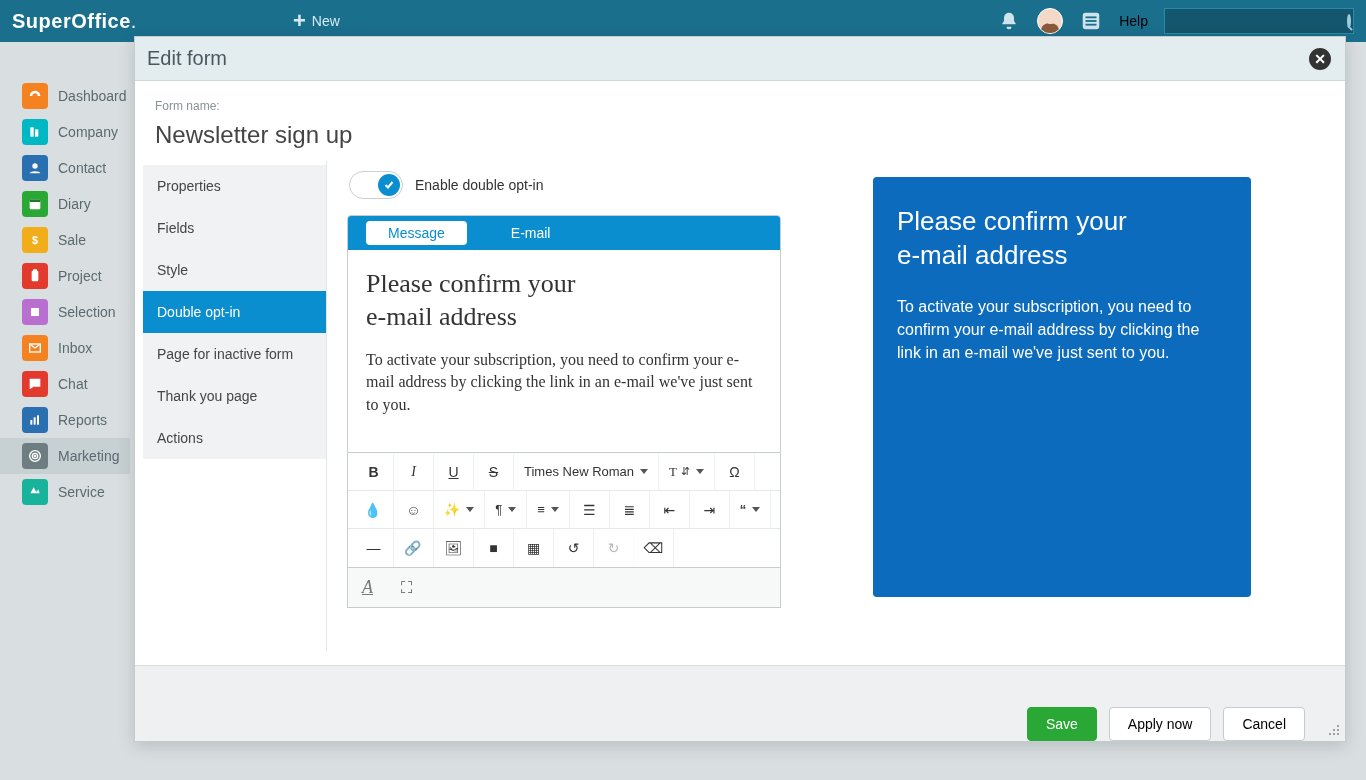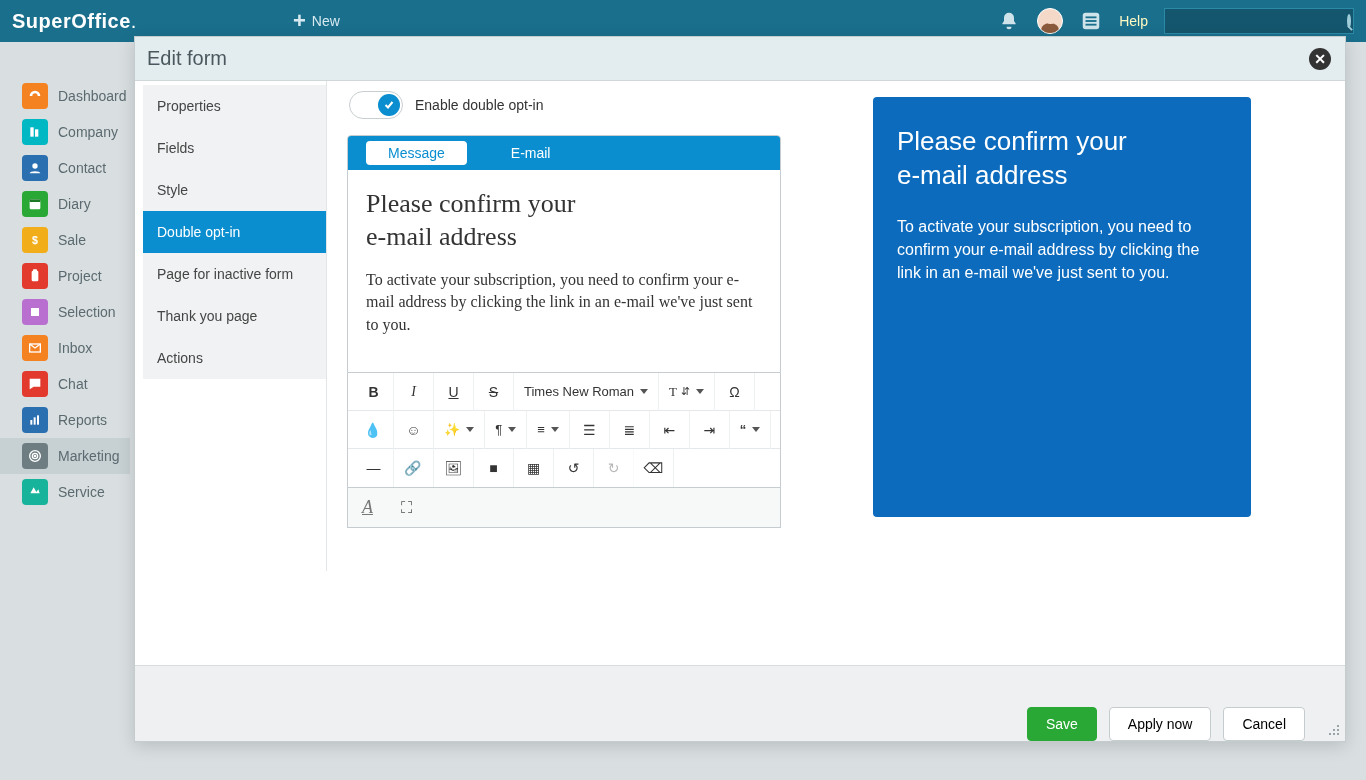--- a/index.html
+++ b/index.html
@@ -116,21 +116,21 @@
     </div>
     <div class="avatar"></div>
     <div class="top-icon">
       <svg viewBox="0 0 24 24" width="22" height="22" fill="#cfe4ea">
           <rect x="3" y="3" width="18" height="18" rx="3"></rect>
           <rect x="6" y="7" width="12" height="2" fill="#1a6f8d"></rect>
           <rect x="6" y="11" width="12" height="2" fill="#1a6f8d"></rect>
           <rect x="6" y="15" width="12" height="2" fill="#1a6f8d"></rect>
         </svg>
     </div>
-    <span style="color:#fef9c3">Help</span>
+    <span style="color:#000000">Help</span>
     <div class="searchbox">
       <input placeholder="" style="">
       <div class="magnifier"></div>
     </div>
   </div>
 </div>
 
 <div class="sidebar">
   <div class="nav-item">
       <div class="nav-icon ic-dash">
@@ -238,20 +238,24 @@
       <span>Service</span>
     </div>
 </div>
 
 <div class="modal">
   <div class="modal-header">
     <span class="modal-title">Edit form</span>
     <div class="modal-close">✕</div>
   </div>
 
+  <div class="form-name-area">
+    <div class="form-name-label">Form name:</div>
+    <div class="form-name-value">Newsletter sign up</div>
+  </div>
 
   <div class="panel-body">
     <div class="side-tabs">
       <div class="side-tab">Properties</div>
       <div class="side-tab">Fields</div>
       <div class="side-tab">Style</div>
       <div class="side-tab active">Double opt-in</div>
       <div class="side-tab">Page for inactive form</div>
       <div class="side-tab">Thank you page</div>
       <div class="side-tab">Actions</div>

